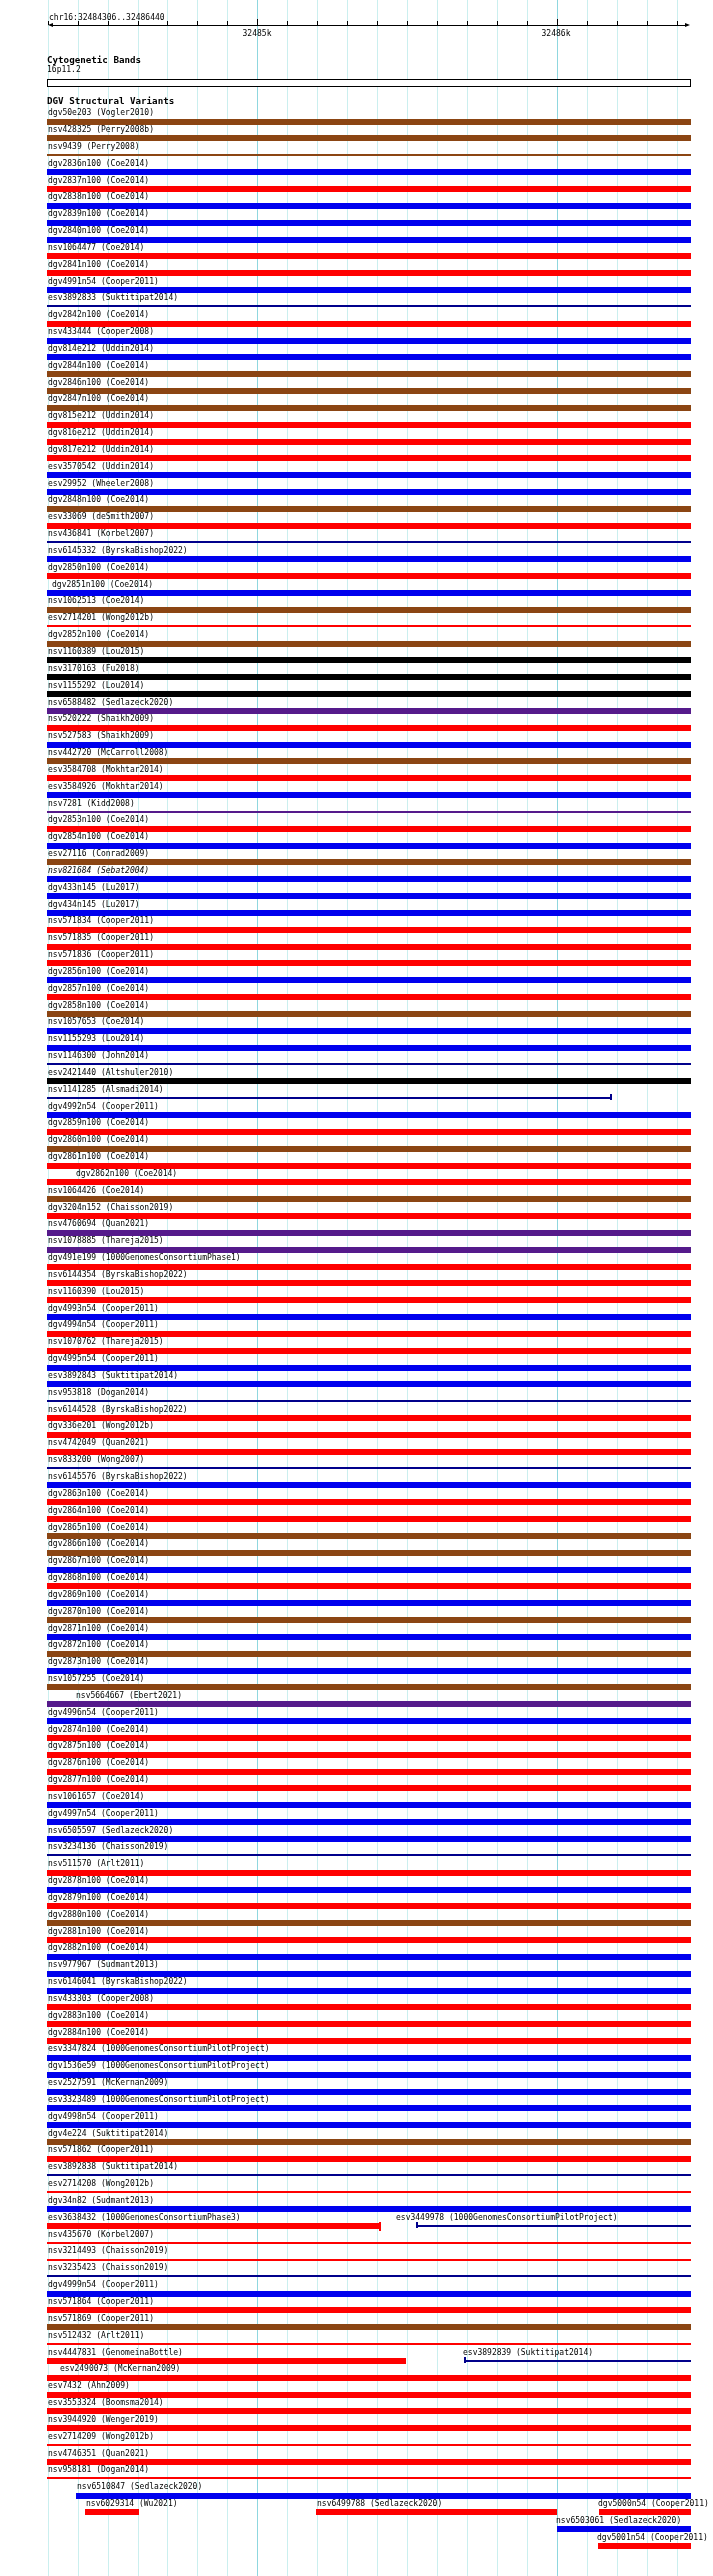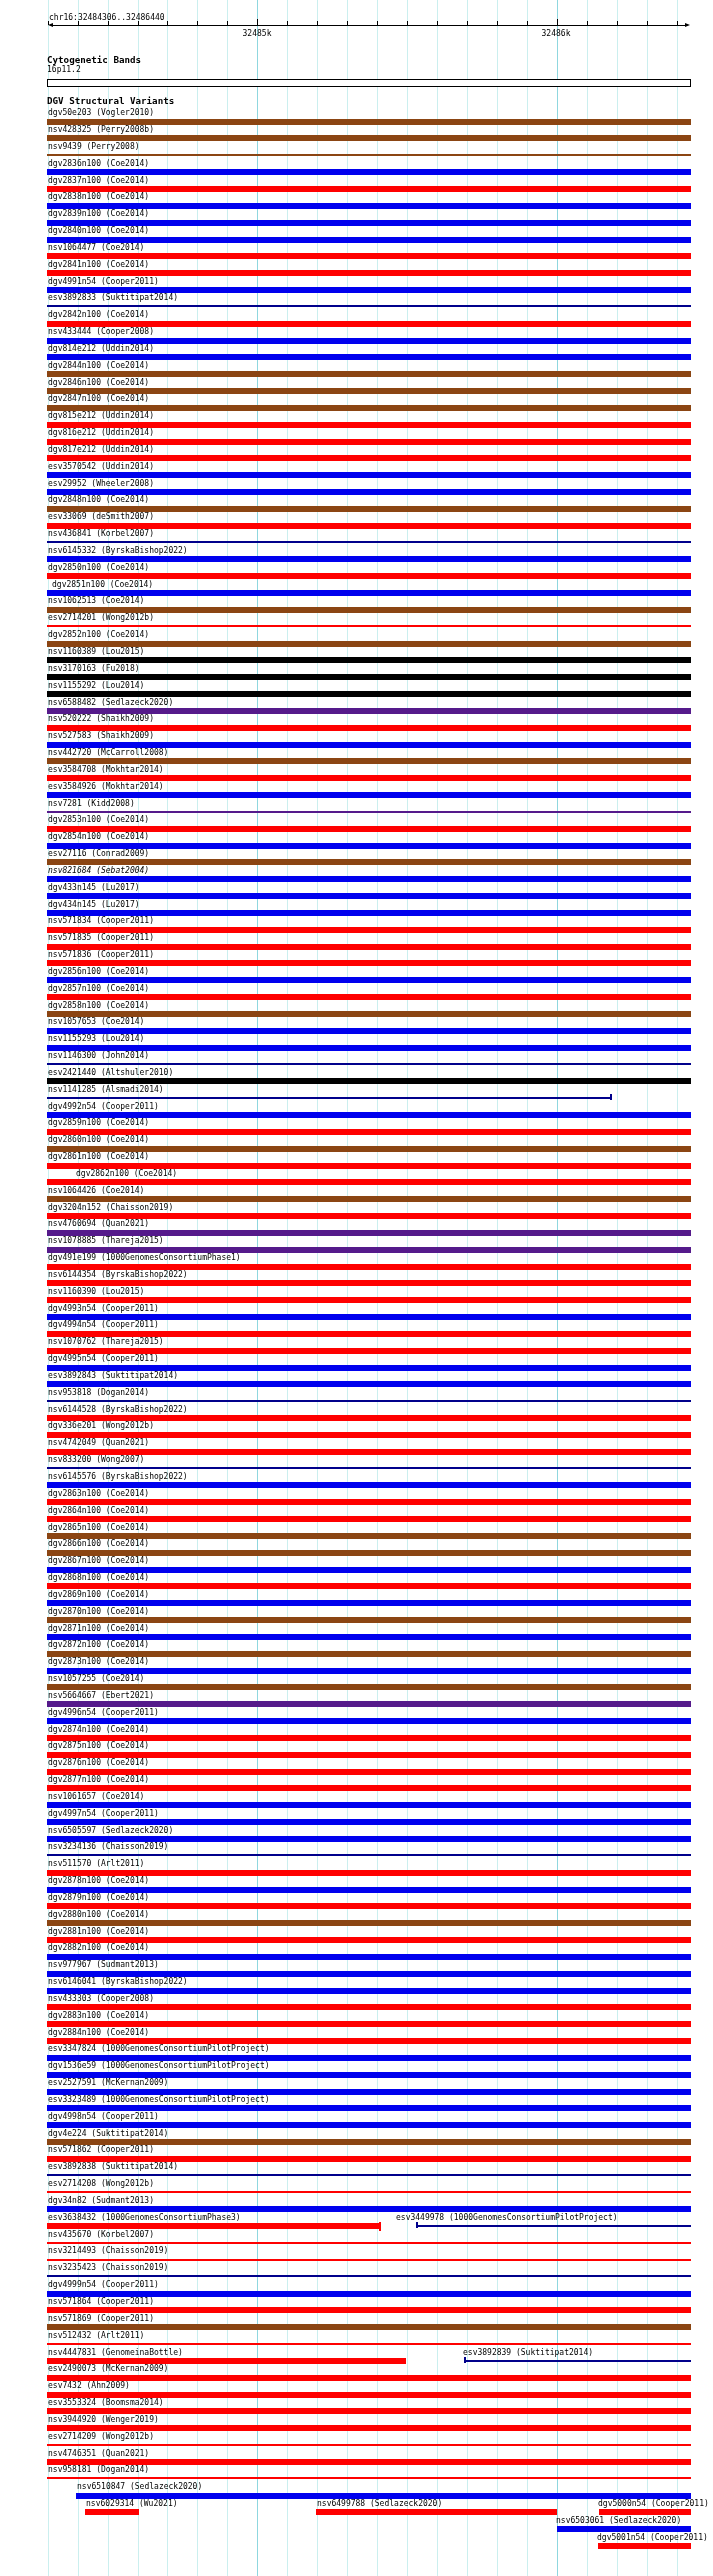--- a/index.html
+++ b/index.html
@@ -268,21 +268,21 @@
     <div class="lbl abs" style="left: 48px; top: 1607px;">dgv2870n100 (Coe2014)</div>
     <div class="bar" style="left: 47px; top: 1617px; width: 644px; height: 5.6px; background: rgb(139, 69, 19);"></div>
     <div class="lbl abs" style="left: 48px; top: 1624px;">dgv2871n100 (Coe2014)</div>
     <div class="bar" style="left: 47px; top: 1634px; width: 644px; height: 5.6px; background: rgb(0, 0, 238);"></div>
     <div class="lbl abs" style="left: 48px; top: 1640px;">dgv2872n100 (Coe2014)</div>
     <div class="bar" style="left: 47px; top: 1651px; width: 644px; height: 5.6px; background: rgb(139, 69, 19);"></div>
     <div class="lbl abs" style="left: 48px; top: 1657px;">dgv2873n100 (Coe2014)</div>
     <div class="bar" style="left: 47px; top: 1668px; width: 644px; height: 5.6px; background: rgb(0, 0, 238);"></div>
     <div class="lbl abs" style="left: 48px; top: 1674px;">nsv1057255 (Coe2014)</div>
     <div class="bar" style="left: 47px; top: 1684px; width: 644px; height: 5.6px; background: rgb(139, 69, 19);"></div>
-    <div class="lbl abs" style="left: 48px; top: 1691px;">nsv5664667 (Ebert2021)</div>
+    <div class="lbl abs" style="left: 48px; top: 1691px; padding-left: 28px;">nsv5664667 (Ebert2021)</div>
     <div class="bar" style="left: 47px; top: 1701px; width: 644px; height: 5.6px; background: rgb(85, 26, 139);"></div>
     <div class="lbl abs" style="left: 48px; top: 1708px;">dgv4996n54 (Cooper2011)</div>
     <div class="bar" style="left: 47px; top: 1718px; width: 644px; height: 5.6px; background: rgb(0, 0, 238);"></div>
     <div class="lbl abs" style="left: 48px; top: 1725px;">dgv2874n100 (Coe2014)</div>
     <div class="bar" style="left: 47px; top: 1735px; width: 644px; height: 5.6px; background: rgb(255, 0, 0);"></div>
     <div class="lbl abs" style="left: 48px; top: 1741px;">dgv2875n100 (Coe2014)</div>
     <div class="bar" style="left: 47px; top: 1752px; width: 644px; height: 5.6px; background: rgb(255, 0, 0);"></div>
     <div class="lbl abs" style="left: 48px; top: 1758px;">dgv2876n100 (Coe2014)</div>
     <div class="bar" style="left: 47px; top: 1769px; width: 644px; height: 5.6px; background: rgb(255, 0, 0);"></div>
     <div class="lbl abs" style="left: 48px; top: 1775px;">dgv2877n100 (Coe2014)</div>
@@ -355,21 +355,21 @@
     <div class="bar" style="left: 47px; top: 2307px; width: 644px; height: 5.6px; background: rgb(255, 0, 0);"></div>
     <div class="lbl abs" style="left: 48px; top: 2314px;">nsv571869 (Cooper2011)</div>
     <div class="bar" style="left: 47px; top: 2324px; width: 644px; height: 5.6px; background: rgb(139, 69, 19);"></div>
     <div class="lbl abs" style="left: 48px; top: 2331px;">nsv512432 (Arlt2011)</div>
     <div class="bar" style="left: 47px; top: 2343px; width: 644px; height: 1.6px; background: rgb(255, 0, 0);"></div>
     <div class="lbl abs" style="left: 48px; top: 2348px;">nsv4447831 (GenomeinaBottle)</div>
     <div class="bar" style="left: 47px; top: 2358px; width: 359px; height: 5.6px; background: rgb(255, 0, 0);"></div>
     <div class="lbl abs" style="left: 463px; top: 2348px;">esv3892839 (Suktitipat2014)</div>
     <div class="bar" style="left: 465px; top: 2360px; width: 226px; height: 1.6px; background: rgb(0, 0, 139);"></div>
     <div class="cap" style="left: 464px; top: 2357px; width: 2.4px; height: 6.4px; background: rgb(0, 0, 139);"></div>
-    <div class="lbl abs" style="left: 48px; top: 2364px;">esv2490073 (McKernan2009)</div>
+    <div class="lbl abs" style="left: 48px; top: 2364px; padding-left: 12px;">esv2490073 (McKernan2009)</div>
     <div class="bar" style="left: 47px; top: 2375px; width: 644px; height: 5.6px; background: rgb(255, 0, 0);"></div>
     <div class="lbl abs" style="left: 48px; top: 2381px;">esv7432 (Ahn2009)</div>
     <div class="bar" style="left: 47px; top: 2392px; width: 644px; height: 5.6px; background: rgb(255, 0, 0);"></div>
     <div class="lbl abs" style="left: 48px; top: 2398px;">esv3553324 (Boomsma2014)</div>
     <div class="bar" style="left: 47px; top: 2408px; width: 644px; height: 5.6px; background: rgb(255, 0, 0);"></div>
     <div class="lbl abs" style="left: 48px; top: 2415px;">nsv3944920 (Wenger2019)</div>
     <div class="bar" style="left: 47px; top: 2425px; width: 644px; height: 5.6px; background: rgb(255, 0, 0);"></div>
     <div class="lbl abs" style="left: 48px; top: 2432px;">esv2714209 (Wong2012b)</div>
     <div class="bar" style="left: 47px; top: 2444px; width: 644px; height: 1.6px; background: rgb(255, 0, 0);"></div>
     <div class="lbl abs" style="left: 48px; top: 2449px;">nsv4746351 (Quan2021)</div>

